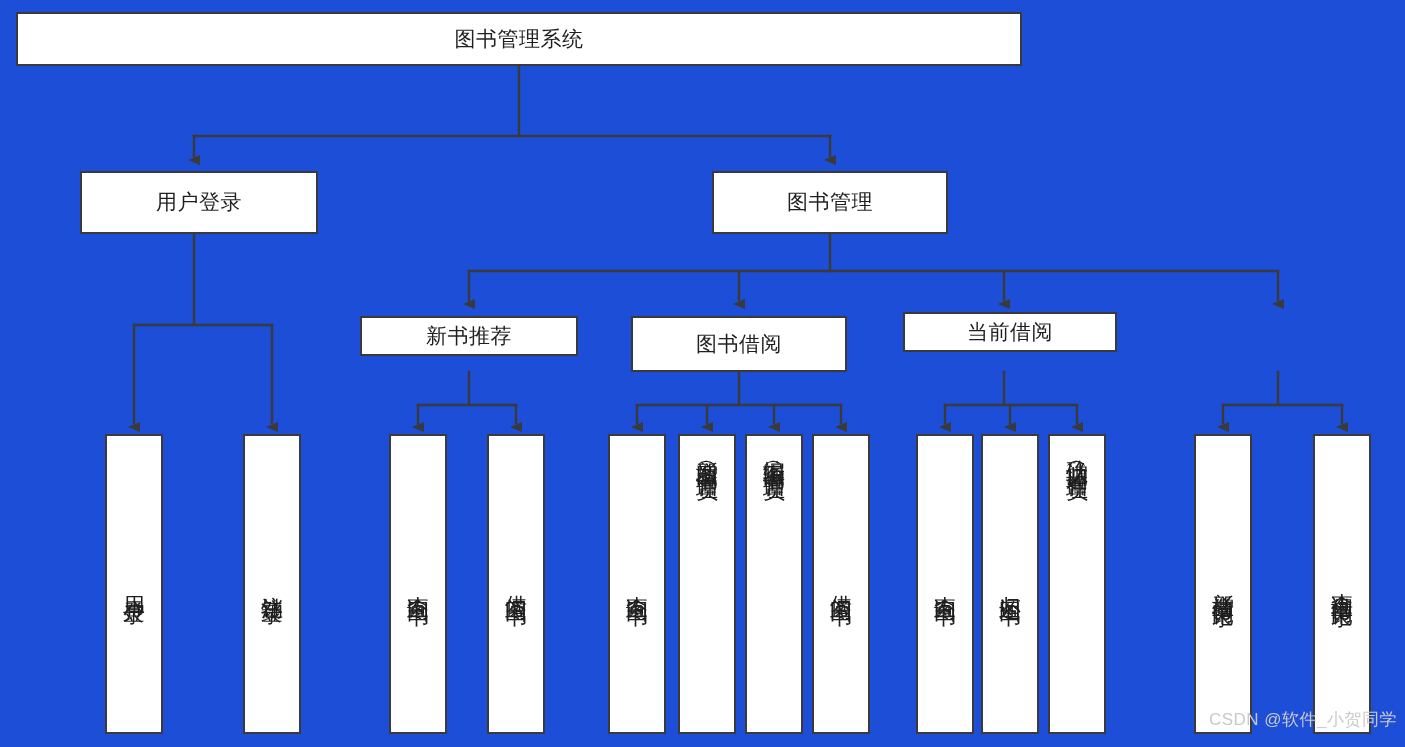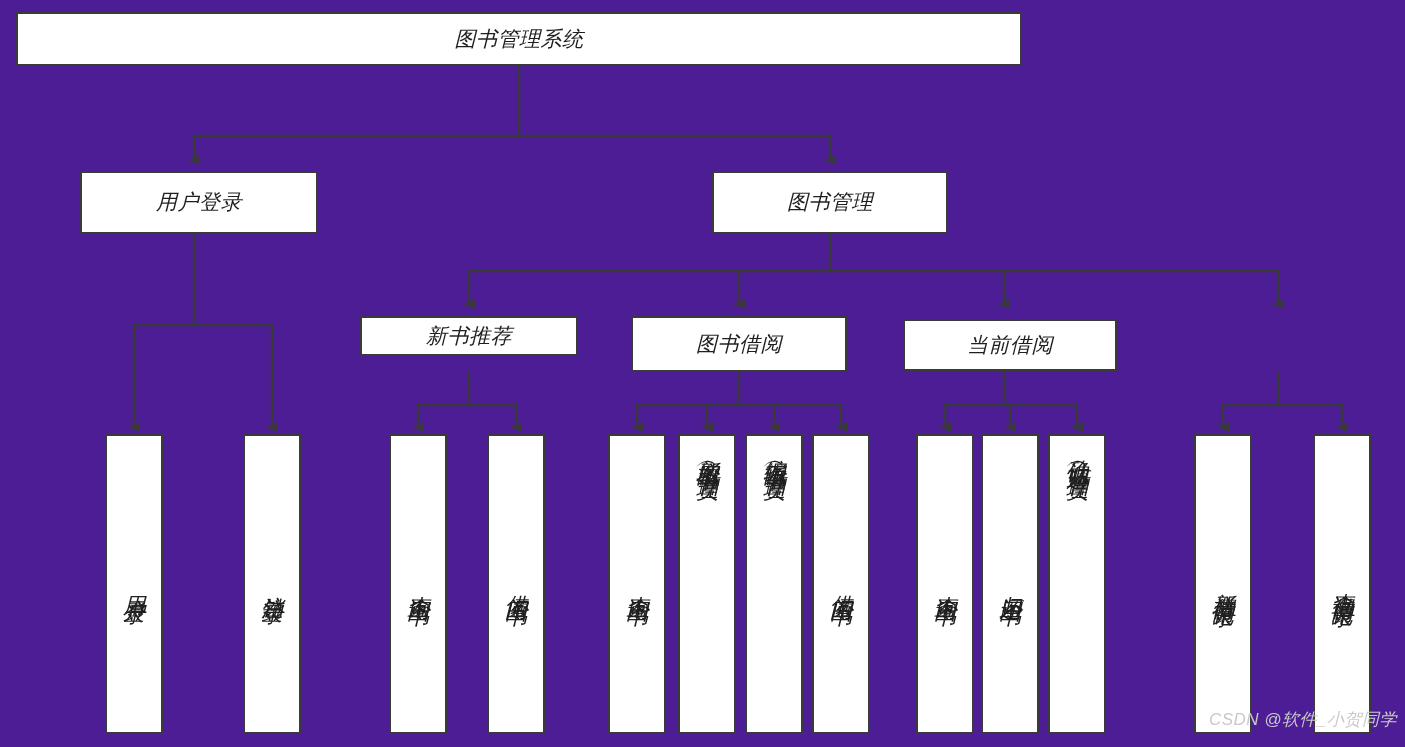--- a/index.html
+++ b/index.html
@@ -7,23 +7,22 @@
     padding: 0;
     background: #ffffff;
   }
   body {
     font-family: "Liberation Sans", "DejaVu Sans", sans-serif;
   }
   #canvas {
     position: relative;
     width: 1405px;
     height: 747px;
-    background: #4c1d95;
+    background: #1d4ed8;
     overflow: hidden;
-    font-style: italic;
   }
   svg#wires {
     position: absolute;
     left: 0;
     top: 0;
     width: 1405px;
     height: 747px;
   }
   .node {
     position: absolute;
@@ -144,21 +143,21 @@
   </div>
 
   <div class="node horiz" style="left:360px; top:316px; width:218px; height:40px;">
     <span class="lbl">新书推荐</span>
   </div>
 
   <div class="node horiz" style="left:631px; top:316px; width:216px; height:56px;">
     <span class="lbl">图书借阅</span>
   </div>
 
-  <div class="node horiz" style="left:903px; top:319px; width:214px; height:52px;">
+  <div class="node horiz" style="left:903px; top:312px; width:214px; height:40px;">
     <span class="lbl">当前借阅</span>
   </div>
 
 
   <div class="node vert mid" style="left:105px; top:434px; width:58px; height:300px;">
     <span class="lbl">用户登录</span>
   </div>
 
   <div class="node vert mid" style="left:243px; top:434px; width:58px; height:300px;">
     <span class="lbl">注销登录</span>

